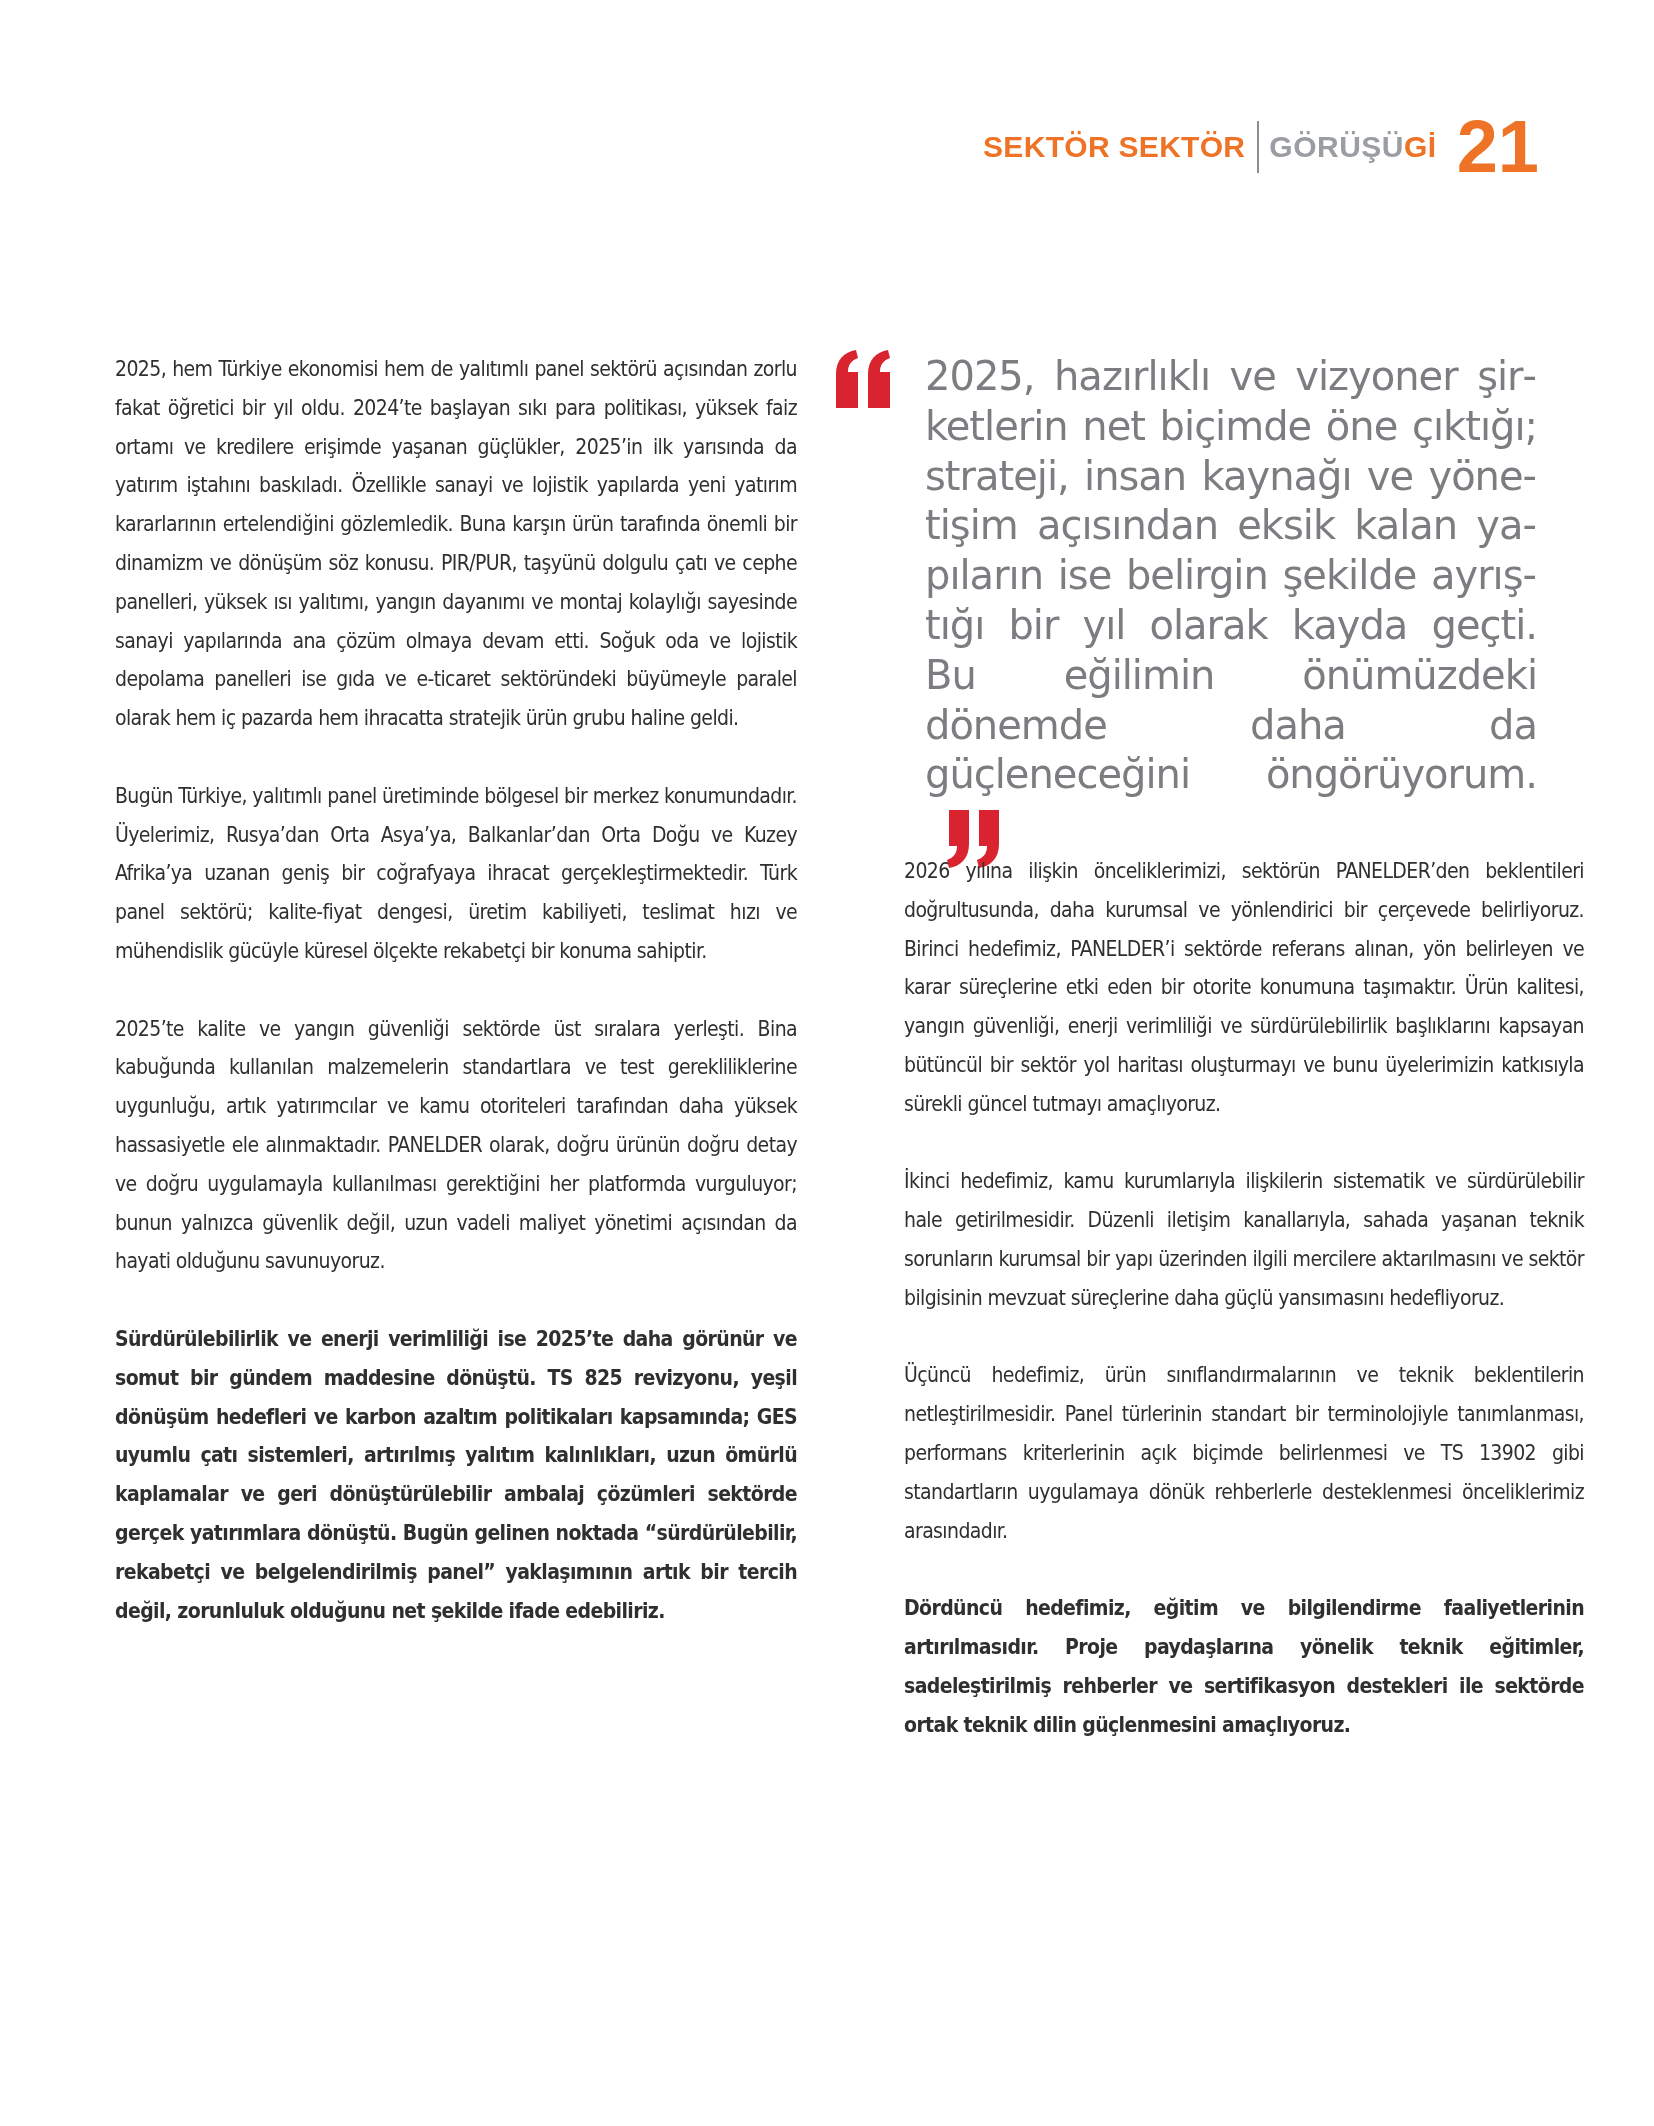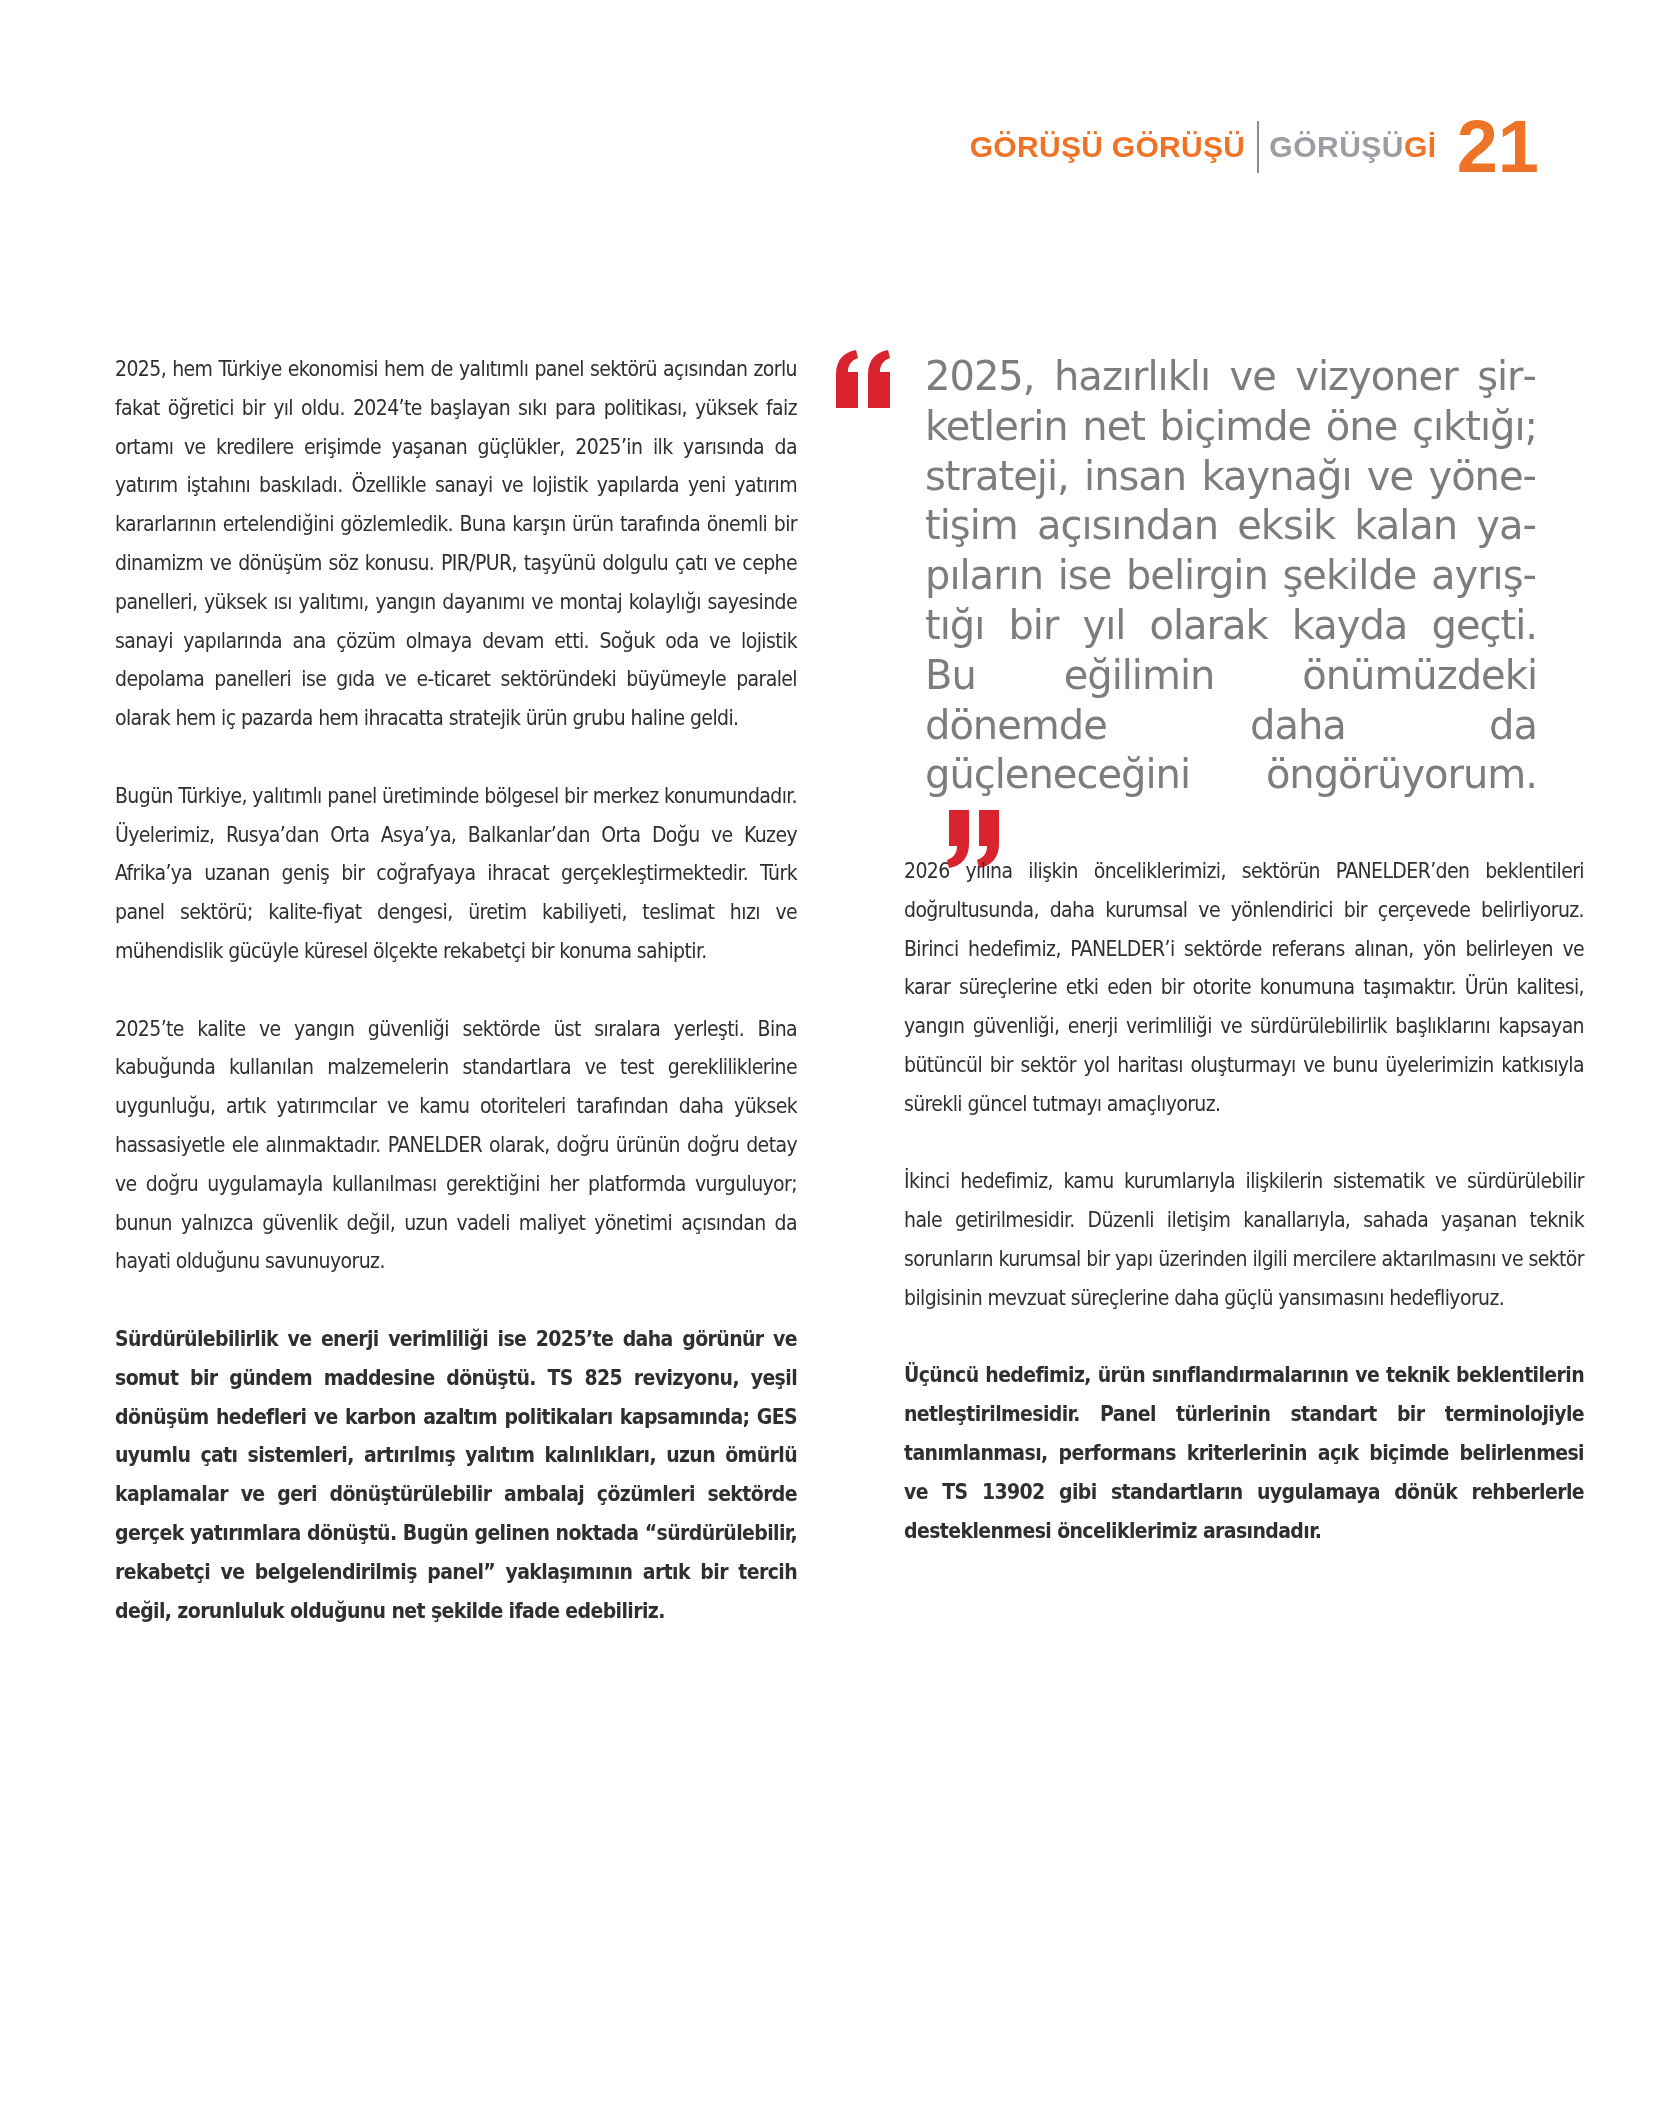--- a/index.html
+++ b/index.html
@@ -29,21 +29,21 @@
   .qtext { position:absolute; left:93px; top:0; width:612px;
            font-size:40px; line-height:49.8px; color:#7b7d80;
            text-align:justify; letter-spacing:-1px; }
   .qclose { display:inline-block; width:58px; height:60px;
             vertical-align:-30px; margin-left:20px; }
 </style>
 </head>
 <body>
 
 <header class="header">
-  <span class="sec">GÖRÜŞÜ GÖRÜŞÜ</span>
+  <span class="sec">SEKTÖR SEKTÖR</span>
   <span class="divider"></span>
   <span class="mag"><span>GÖRÜŞÜ</span><span class="acc">Gİ</span></span>
   <span class="page">21</span>
 </header>
 
 <div class="col" id="left">
   <p>2025, hem Türkiye ekonomisi hem de yalıtımlı pa­nel sektörü açısından zorlu fakat öğretici bir yıl oldu. 2024’te başlayan sıkı para politikası, yüksek faiz orta­mı ve kredilere erişimde yaşanan güçlükler, 2025’in ilk yarısında da yatırım iştahını baskıladı. Özellikle sanayi ve lojistik yapılarda yeni yatırım kararlarının ertelendi­ğini gözlemledik. Buna karşın ürün tarafında önemli bir dinamizm ve dönüşüm söz konusu. PIR/PUR, taşyünü dolgulu çatı ve cephe panelleri, yüksek ısı yalıtımı, yan­gın dayanımı ve montaj kolaylığı sayesinde sanayi ya­pılarında ana çözüm olmaya devam etti. Soğuk oda ve lojistik depolama panelleri ise gıda ve e-ticaret sektö­ründeki büyümeyle paralel olarak hem iç pazarda hem ihracatta stratejik ürün grubu haline geldi.</p>
   <p>Bugün Türkiye, yalıtımlı panel üretiminde bölgesel bir merkez konumundadır. Üyelerimiz, Rusya’dan Orta As­ya’ya, Balkanlar’dan Orta Doğu ve Kuzey Afrika’ya uza­nan geniş bir coğrafyaya ihracat gerçekleştirmektedir. Türk panel sektörü; kalite-fiyat dengesi, üretim kabili­yeti, teslimat hızı ve mühendislik gücüyle küresel öl­çekte rekabetçi bir konuma sahiptir.</p>
   <p>2025’te kalite ve yangın güvenliği sektörde üst sırala­ra yerleşti. Bina kabuğunda kullanılan malzemelerin standartlara ve test gerekliliklerine uygunluğu, artık yatırımcılar ve kamu otoriteleri tarafından daha yüksek hassasiyetle ele alınmaktadır. PANELDER olarak, doğru ürünün doğru detay ve doğru uygulamayla kullanılması gerektiğini her platformda vurguluyor; bunun yalnızca güvenlik değil, uzun vadeli maliyet yönetimi açısından da hayati olduğunu savunuyoruz.</p>
   <p>Sürdürülebilirlik ve enerji verimliliği ise 2025’te daha görünür ve somut bir gündem maddesine dönüştü. TS 825 revizyonu, yeşil dönüşüm hedefleri ve karbon azal­tım politikaları kapsamında; GES uyumlu çatı sistemle­ri, artırılmış yalıtım kalınlıkları, uzun ömürlü kaplama­lar ve geri dönüştürülebilir ambalaj çözümleri sektörde gerçek yatırımlara dönüştü. Bugün gelinen noktada “sürdürülebilir, rekabetçi ve belgelendirilmiş panel” yaklaşımının artık bir tercih değil, zorunluluk olduğunu net şekilde ifade edebiliriz.</p>
@@ -57,13 +57,14 @@
   <div class="qtext"><span>2025, hazırlıklı ve vizyoner şir­ketlerin net biçimde öne çıktığı; strateji, insan kaynağı ve yöne­tişim açısından eksik kalan ya­pıların ise belirgin şekilde ayrış­tığı bir yıl olarak kayda geçti. Bu eğilimin önümüzdeki dönemde daha da güçleneceğini öngörü­yorum.</span><svg class="qclose" viewBox="0 0 58 60">
       <path d="M4 2 L24 2 L24 36 C24 50 16 58 4 60 L2 52 C10 49 12 44 12 38 L4 38 Z" fill="#d9232e"></path>
       <path d="M34 2 L54 2 L54 36 C54 50 46 58 34 60 L32 52 C40 49 42 44 42 38 L34 38 Z" fill="#d9232e"></path>
     </svg></div>
 </div>
 
 <div class="col" id="right">
   <p>2026 yılına ilişkin önceliklerimizi, sektörün PANEL­DER’den beklentileri doğrultusunda, daha kurumsal ve yönlendirici bir çerçevede belirliyoruz. Birinci hedefi­miz, PANELDER’i sektörde referans alınan, yön belirle­yen ve karar süreçlerine etki eden bir otorite konumuna taşımaktır. Ürün kalitesi, yangın güvenliği, enerji verim­liliği ve sürdürülebilirlik başlıklarını kapsayan bütüncül bir sektör yol haritası oluşturmayı ve bunu üyelerimizin katkısıyla sürekli güncel tutmayı amaçlıyoruz.</p>
   <p>İkinci hedefimiz, kamu kurumlarıyla ilişkilerin sistema­tik ve sürdürülebilir hale getirilmesidir. Düzenli iletişim kanallarıyla, sahada yaşanan teknik sorunların kurum­sal bir yapı üzerinden ilgili mercilere aktarılmasını ve sektör bilgisinin mevzuat süreçlerine daha güçlü yansı­masını hedefliyoruz.</p>
   <p>Üçüncü hedefimiz, ürün sınıflandırmalarının ve teknik beklentilerin netleştirilmesidir. Panel türlerinin stan­dart bir terminolojiyle tanımlanması, performans kri­terlerinin açık biçimde belirlenmesi ve TS 13902 gibi standartların uygulamaya dönük rehberlerle desteklen­mesi önceliklerimiz arasındadır.</p>
+  <p>Dördüncü hedefimiz, eğitim ve bilgilendirme faaliyet­lerinin artırılmasıdır. Proje paydaşlarına yönelik teknik eğitimler, sadeleştirilmiş rehberler ve sertifikasyon destekleri ile sektörde ortak teknik dilin güçlenmesini amaçlıyoruz.</p>
 </div>
 
 </body></html>

